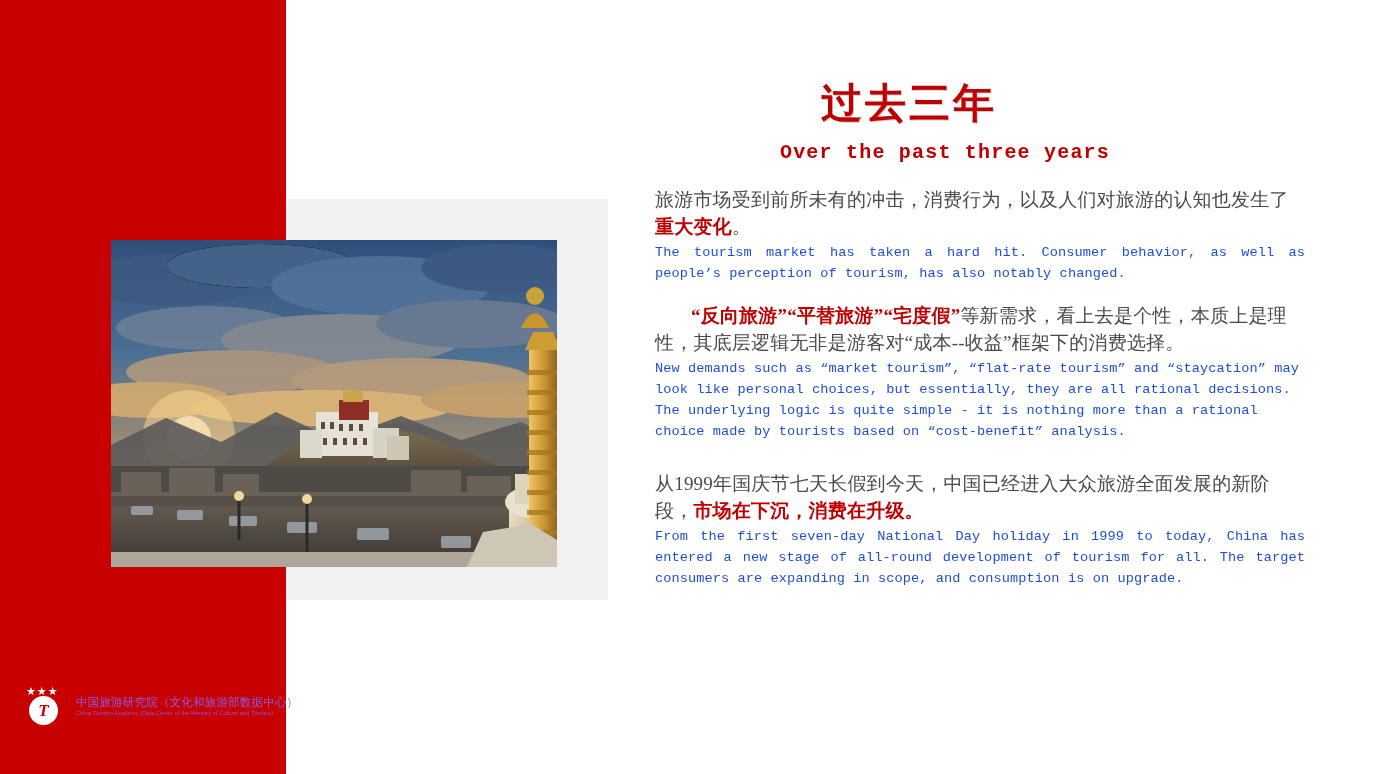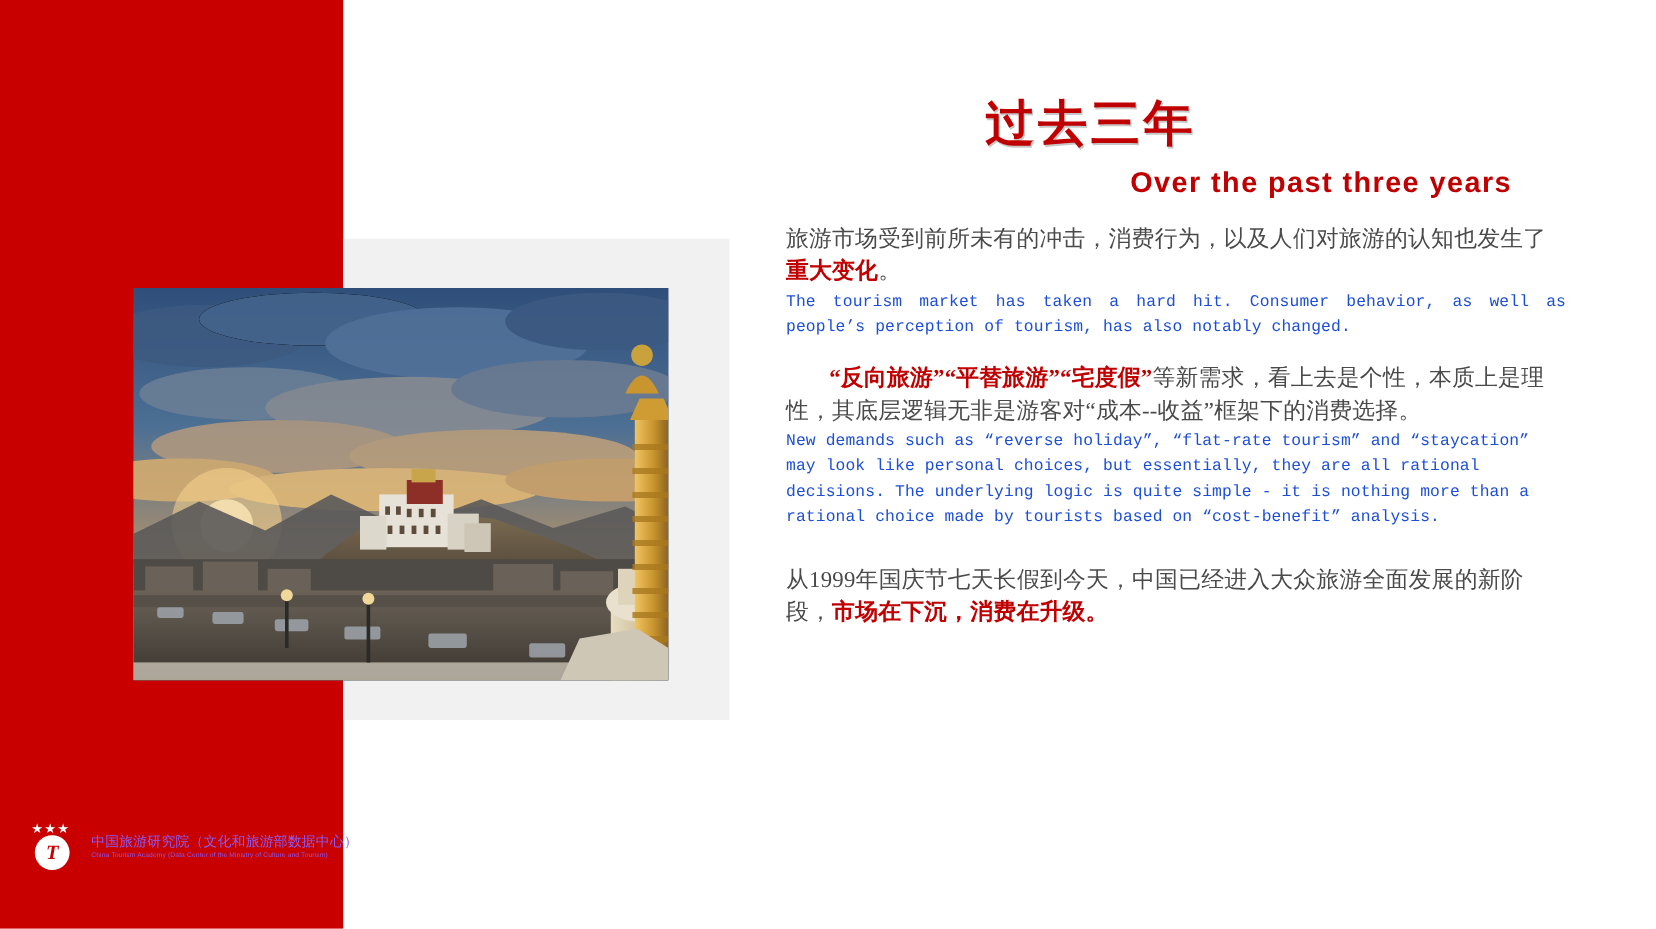--- a/index.html
+++ b/index.html
@@ -123,24 +123,24 @@
     line-height: 50px;
     color: #c00000;
     letter-spacing: 3px;
     text-shadow: 1px 1px 0 rgba(0,0,0,0.22);
   }
   .title-en {
     position: absolute;
     left: 630px;
     top: 138px;
     width: 630px;
-    text-align: right;
-    font-family: Liberation Sans, sans-serif;
-    font-weight: bold;
-    font-size: 24px;
+    text-align: center;
+    font-family: Liberation Mono, monospace;
+    font-weight: bold;
+    font-size: 20px;
     line-height: 30px;
     color: #c00000;
     letter-spacing: 1.2px;
   }
 
   
   .body-wrap {
     position: absolute;
     left: 655px;
     top: 186px;
@@ -342,21 +342,22 @@
 
   <div class="body-wrap">
 
     <div class="para p1">
       <div class="cn-line"><span>旅游市场受到前所未有的冲击，消费行为，以及人们对旅游的认知也发生了</span><span class="hl">重大变化</span><span>。</span></div>
       <div class="en-line en-justify">The tourism market has taken a hard hit. Consumer behavior, as well as people’s perception of tourism, has also notably changed.</div>
     </div>
 
     <div class="para p2">
       <div class="cn-line"><span class="hl-quote">“反向旅游”“平替旅游”“宅度假”</span><span>等新需求，看上去是个性，本质上是理性，其底层逻辑无非是游客对“成本--收益”框架下的消费选择。</span></div>
-      <div class="en-line">New demands such as “reverse holiday”, “flat-rate tourism” and “staycation” may look like personal choices, but essentially, they are all rational decisions. The underlying logic is quite simple - it is nothing more than a rational choice made by tourists based on “cost-benefit” analysis.</div>
+      <div class="en-line">New demands such as “market tourism”, “flat-rate tourism” and “staycation” may look like personal choices, but essentially, they are all rational decisions. The underlying logic is quite simple - it is nothing more than a rational choice made by tourists based on “cost-benefit” analysis.</div>
     </div>
 
     <div class="para p3">
       <div class="cn-line"><span>从1999年国庆节七天长假到今天，中国已经进入大众旅游全面发展的新阶段，</span><span class="hl">市场在下沉，消费在升级。</span><span></span></div>
+      <div class="en-line en-justify">From the first seven-day National Day holiday in 1999 to today, China has entered a new stage of all-round development of tourism for all. The target consumers are expanding in scope, and consumption is on upgrade.</div>
     </div>
 
   </div>
 </div>
 
 </body></html>

